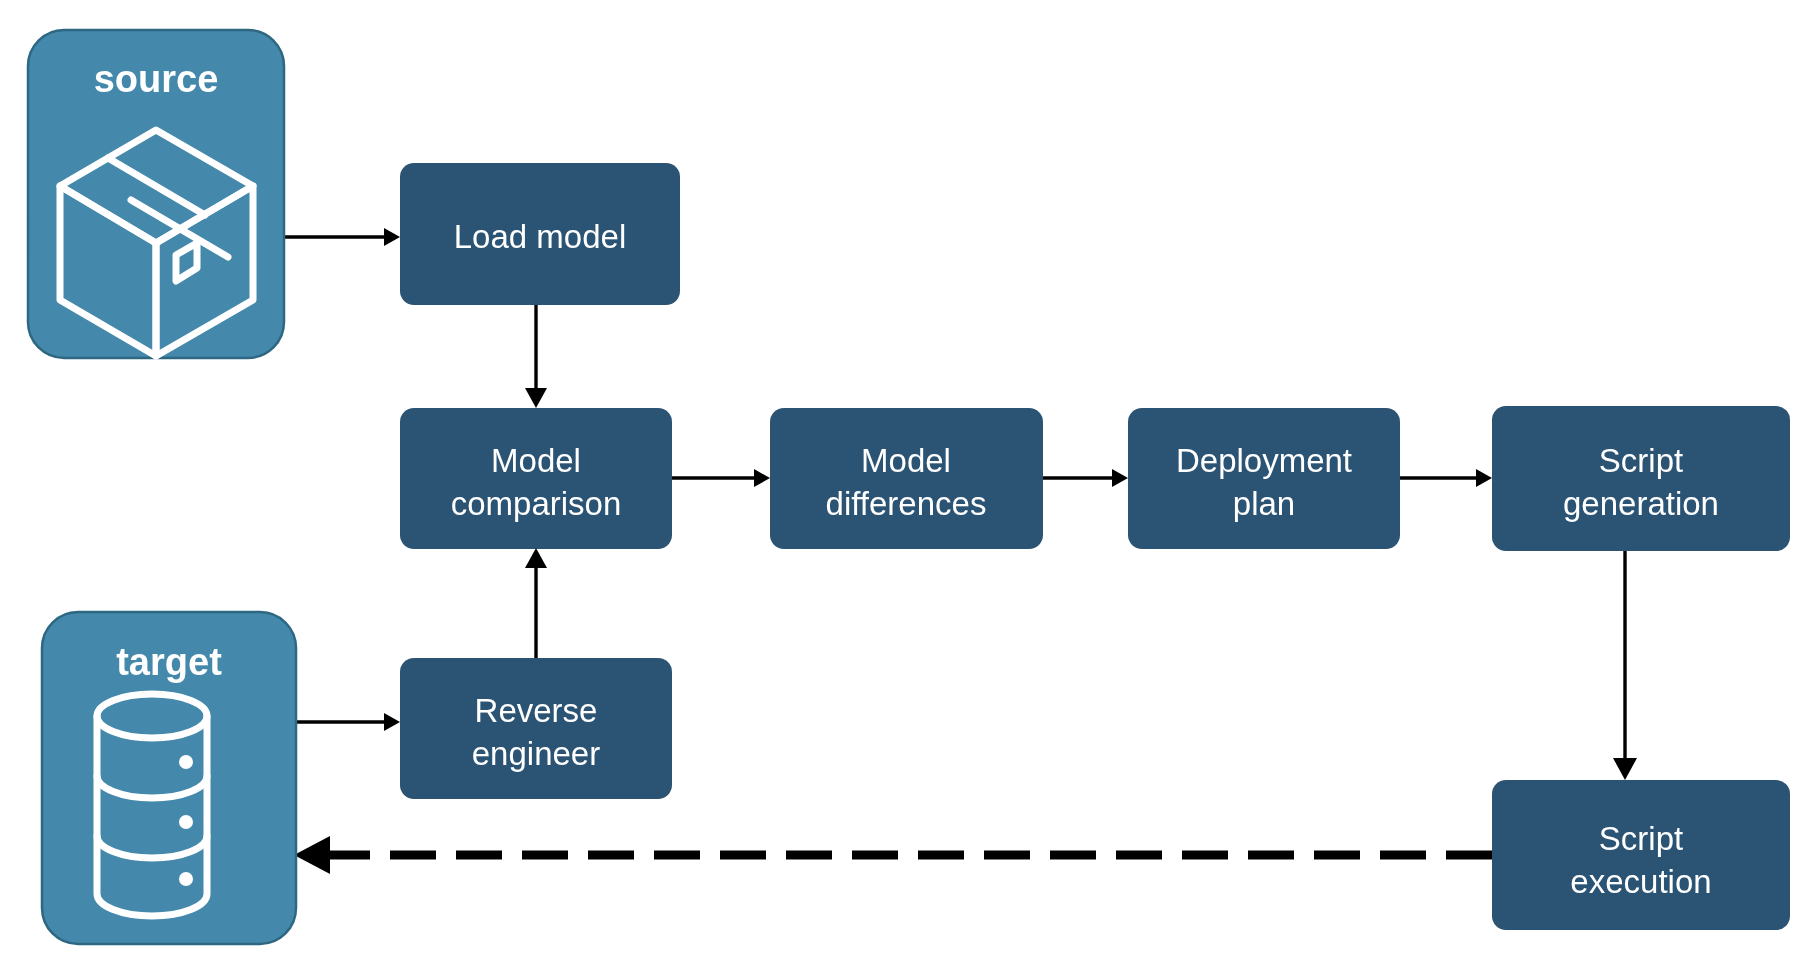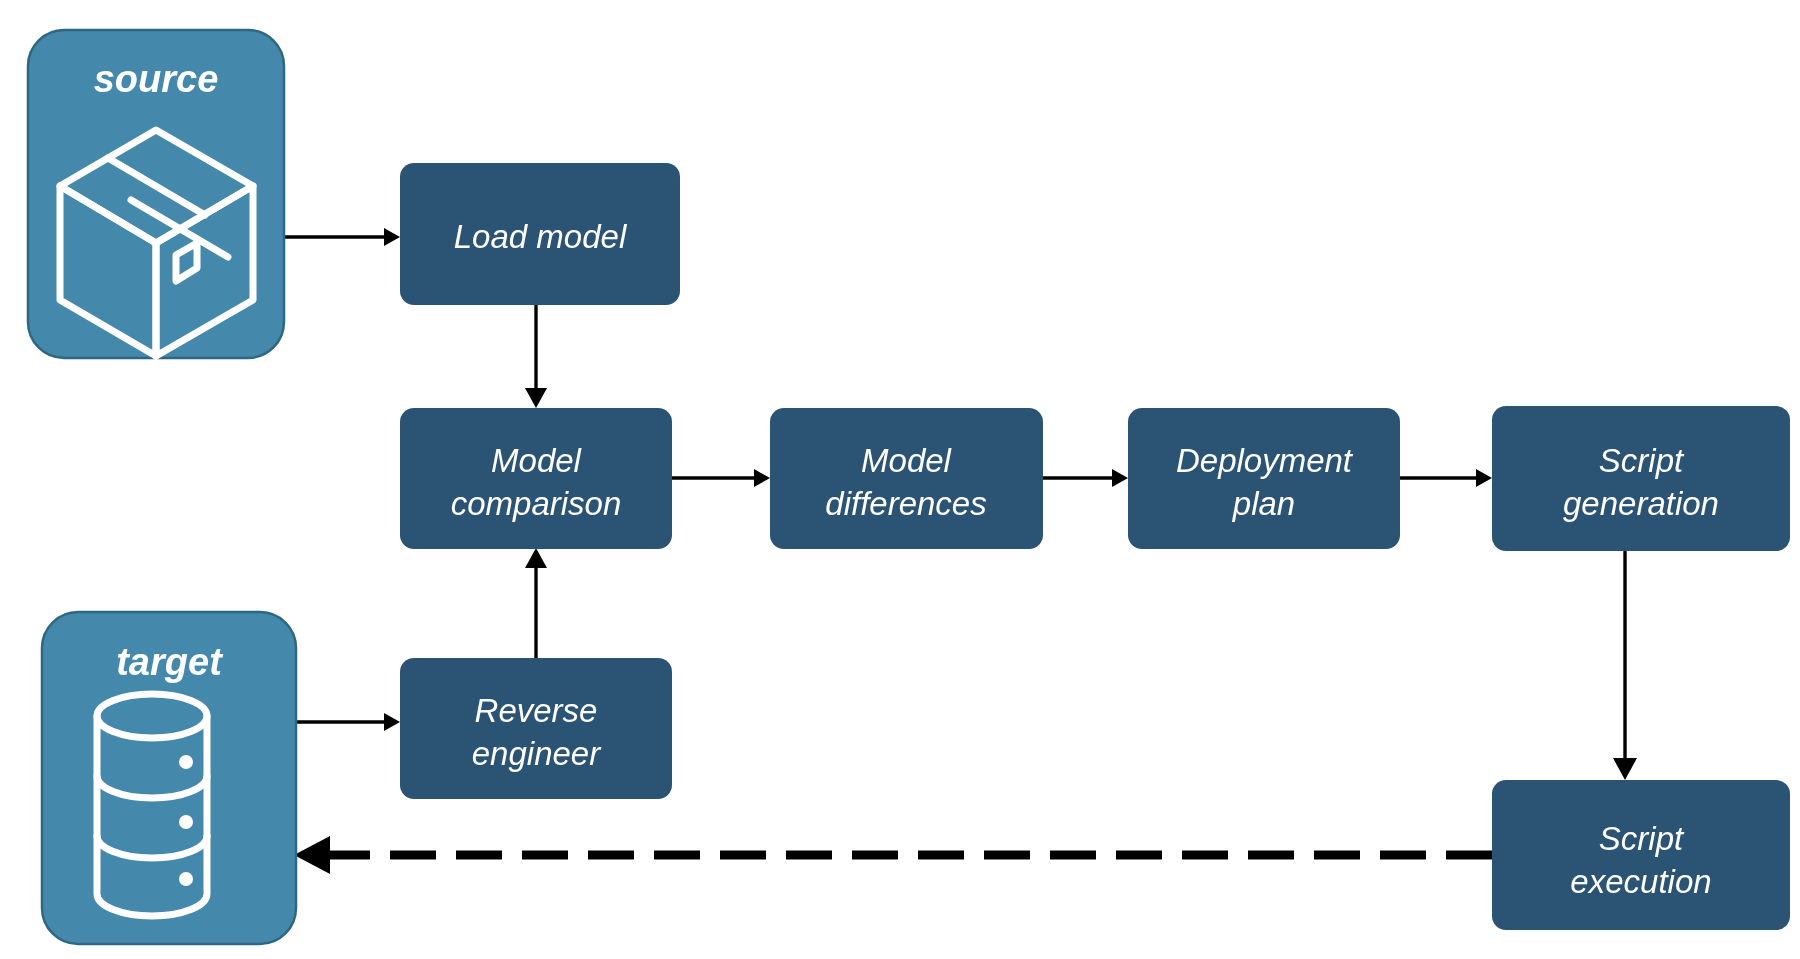--- a/index.html
+++ b/index.html
@@ -11,21 +11,20 @@
     width: 1800px;
     height: 959px;
     overflow: hidden;
     font-family: "Liberation Sans", sans-serif;
   }
   #diagram-root {
     position: relative;
     width: 1523px;
     height: 959px;
     background: #ffffff;
-    font-style: italic;
   }
   svg#flow {
     display: block;
     width: 1800px;
     height: 959px;
   }
   .node-rect-source {
     fill: #4489ab;
     stroke: #2e6782;
     stroke-width: 2.5;

